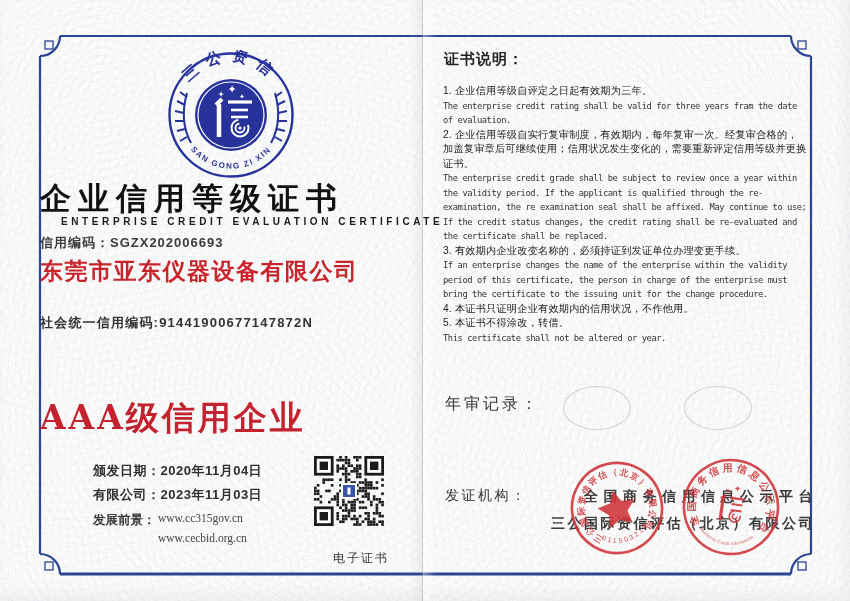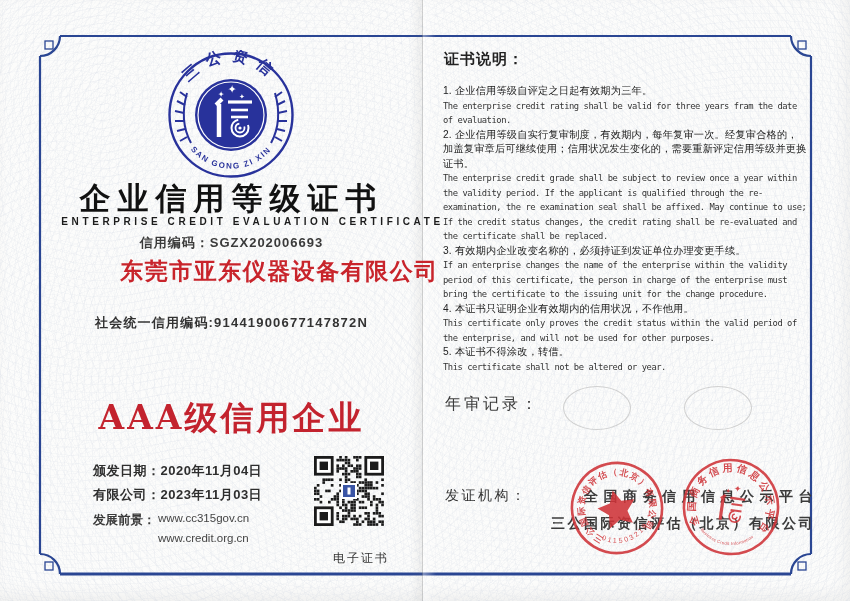--- a/index.html
+++ b/index.html
@@ -23,34 +23,34 @@
       repeating-radial-gradient(circle at 6% 52%,  rgba(198,206,221,.16) 0 1px, transparent 1px 9px);
   }
   .abs{position:absolute;}
   .fold{
     position:absolute;left:410px;top:0;width:26px;height:601px;pointer-events:none;
     background:linear-gradient(90deg,rgba(0,0,0,0) 0%,rgba(120,120,120,.10) 48%,rgba(255,255,255,.4) 52%,rgba(0,0,0,0) 100%);
   }
   .foldline{position:absolute;left:422px;top:0;width:1px;height:601px;background:rgba(150,150,150,.35);pointer-events:none;}
 
   
-  .lp-center{left:40px;width:383px;text-align:center;}
+  .lp-center{left:40px;width:383px;}
   .title-cn{top:178px;font-size:31px;font-weight:900;letter-spacing:7px;color:#111;}
   .title-en{top:216px;font-size:10px;font-weight:bold;letter-spacing:3.6px;color:#1c1c1c;margin-left:21px;}
   .code-row{top:234px;font-size:13px;font-weight:bold;color:#3a3a3a;letter-spacing:1px;}
-  .company{top:256px;font-size:23px;font-weight:800;color:#c8242b;letter-spacing:1.5px;margin-left:48px;}
+  .company{top:256px;font-size:23px;font-weight:800;color:#c8242b;letter-spacing:1.5px;}
   .social{top:314px;font-size:13px;font-weight:bold;color:#333;letter-spacing:1.2px;}
   .statement{left:66px;top:342px;width:330px;font-size:13px;font-weight:600;color:#222;
              line-height:1.78;text-align:justify;text-indent:2em;}
   .rating{top:396px;font-family:"DejaVu Serif",serif;font-size:33px;font-weight:bold;
           color:#c3232e;letter-spacing:3px;}
   .kv{left:93px;font-size:13px;font-weight:bold;color:#2e2e2e;letter-spacing:.5px;}
   .issue{top:462px;} .valid{top:486px;}
   .query-label{left:93px;top:512px;font-size:12.5px;font-weight:bold;color:#3a3a3a;}
-  .url{left:158px;font-size:11.5px;color:#444;}
+  .url{left:158px;font-size:11.5px;color:#444;font-family:Liberation Serif, serif;}
   .url1{top:512px;} .url2{top:532px;}
   .qr-wrap{left:314px;top:456px;width:70px;height:70px;}
   .qr-caption{left:309px;top:550px;width:80px;text-align:right;font-size:12px;color:#333;letter-spacing:2px;}
 
   
   .rp-heading{left:444px;top:50px;font-size:15px;font-weight:bold;color:#222;letter-spacing:1px;}
   .rp-list{left:443px;top:84px;width:364px;}
   .rp-list p{margin:0;}
   .rp-cn{font-size:10.2px;font-weight:400;color:#222;line-height:14.5px;letter-spacing:.2px;}
   .rp-en{font-family:"DejaVu Sans Mono",monospace;font-size:8.8px;letter-spacing:-.45px;
@@ -155,21 +155,21 @@
 
   <div class="abs kv issue">
     <span>颁发日期：</span><span>2020年11月04日</span>
   </div>
   <div class="abs kv valid">
     <span>有限公司：</span><span>2023年11月03日</span>
   </div>
 
   <div class="abs query-label">发展前景：</div>
   <div class="abs url url1">www.cc315gov.cn</div>
-  <div class="abs url url2">www.credit.org.cn</div>
+  <div class="abs url url2">www.cecbid.org.cn</div>
 
   <div class="abs qr-wrap">
     <svg id="qr-svg" width="70" height="70" viewBox="0 0 70 70">
         <rect x="25.2" y="0" width="2.6599999999999997" height="2.6599999999999997" fill="#1b1b1b"></rect>
         <rect x="30.799999999999997" y="0" width="2.6599999999999997" height="2.6599999999999997" fill="#1b1b1b"></rect>
         <rect x="39.199999999999996" y="0" width="2.6599999999999997" height="2.6599999999999997" fill="#1b1b1b"></rect>
         <rect x="42" y="0" width="2.6599999999999997" height="2.6599999999999997" fill="#1b1b1b"></rect>
         <rect x="44.8" y="0" width="2.6599999999999997" height="2.6599999999999997" fill="#1b1b1b"></rect>
         <rect x="22.4" y="2.8" width="2.6599999999999997" height="2.6599999999999997" fill="#1b1b1b"></rect>
         <rect x="25.2" y="2.8" width="2.6599999999999997" height="2.6599999999999997" fill="#1b1b1b"></rect>
@@ -379,21 +379,20 @@
   <div class="abs rp-heading">证书说明：</div>
 
   <div class="abs rp-list">
     <p class="rp-cn">1. 企业信用等级自评定之日起有效期为三年。</p>
     <p class="rp-en">The enterprise credit rating shall be valid for three years fram the date of evaluation.</p>
     <p class="rp-cn">2. 企业信用等级自实行复审制度，有效期内，每年复审一次。经复审合格的，加盖复审章后可继续使用；信用状况发生变化的，需要重新评定信用等级并更换证书。</p>
     <p class="rp-en">The enterprise credit grade shall be subject to review once a year within the validity period. If the applicant is qualified through the re-examination, the re examination seal shall be affixed. May continue to use; If the credit status changes, the credit rating shall be re-evaluated and the certificate shall be replaced.</p>
     <p class="rp-cn">3. 有效期内企业改变名称的，必须持证到发证单位办理变更手续。</p>
     <p class="rp-en">If an enterprise changes the name of the enterprise within the validity period of this certificate, the person in charge of the enterprise must bring the certificate to the issuing unit for the change procedure.</p>
     <p class="rp-cn">4. 本证书只证明企业有效期内的信用状况，不作他用。</p>
-    <p class="rp-en">This certificate only proves the credit status within the valid period of the enterprise, and will not be used for other purposes.</p>
     <p class="rp-cn">5. 本证书不得涂改，转借。</p>
     <p class="rp-en">This certificate shall not be altered or year.</p>
   </div>
 
   <div class="abs annual">年审记录：</div>
   <div class="abs stamp-ellipse se1"></div>
   <div class="abs stamp-ellipse se2"></div>
 
   <div class="abs issuer-label">发证机构：</div>
   <div class="abs issuer-line il1">全国商务信用信息公示平台</div>

